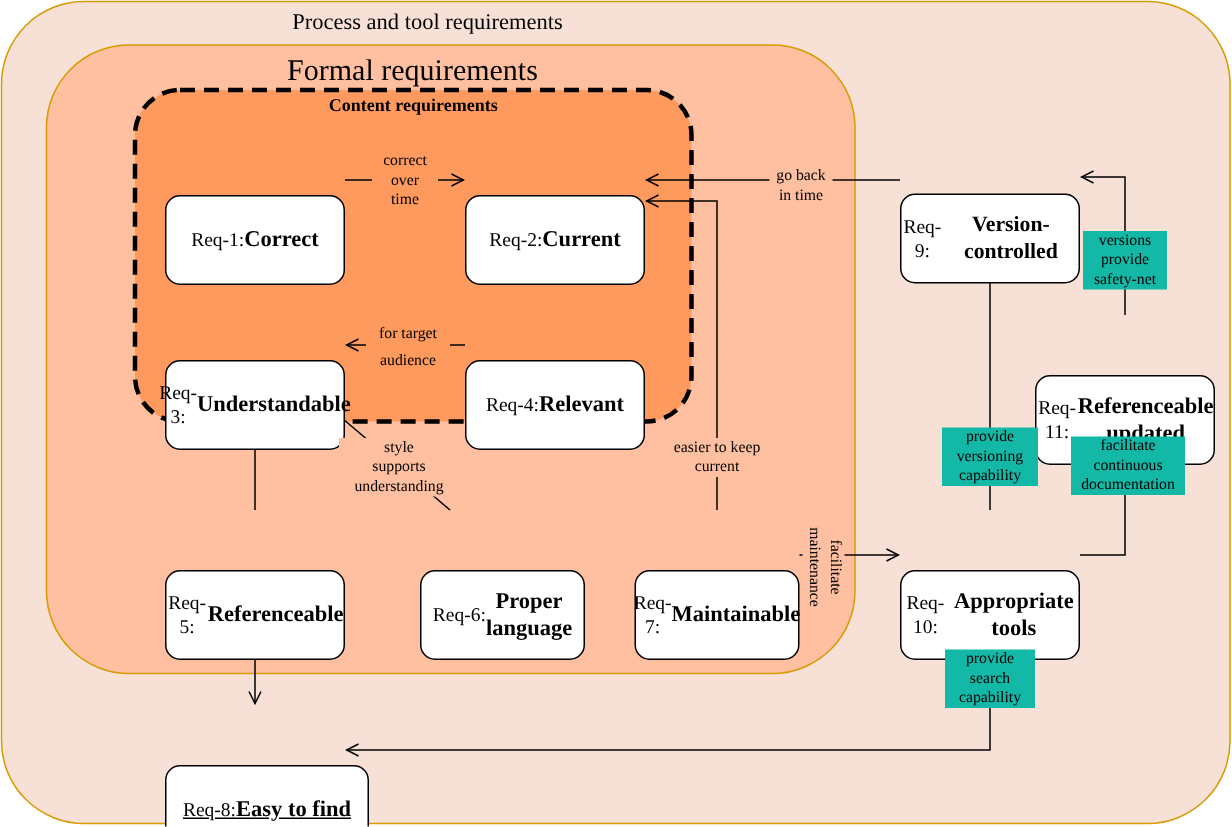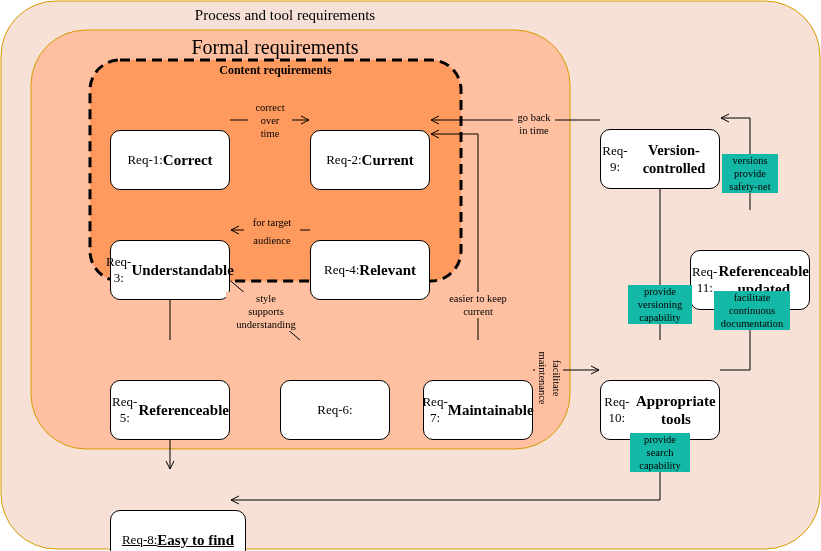--- a/index.html
+++ b/index.html
@@ -66,20 +66,22 @@
 <div class="node" style="left:310px; top:200px; width:120px; height:60px;">
   <span class="id">Req-4:</span>
   <span class="name">Relevant</span>
 </div>
 <div class="node" style="left:110px; top:340px; width:120px; height:60px;">
   <span class="id">Req-5:</span>
   <span class="name">Referenceable</span>
 </div>
 <div class="node" style="left:280px; top:340px; width:110px; height:60px;">
   <span class="id">Req-6:</span>
+  <span class="name" style="white-space:pre-line;">Proper
+language</span>
 </div>
 <div class="node" style="left:423px; top:340px; width:110px; height:60px;">
   <span class="id">Req-7:</span>
   <span class="name">Maintainable</span>
 </div>
 <div class="node" style="left:110px; top:470px; width:136px; height:60px;text-decoration:underline;">
   <span class="id">Req-8:</span>
   <span class="name">Easy to find</span>
 </div>
 <div class="node" style="left:600px; top:89px; width:120px; height:60px;">

